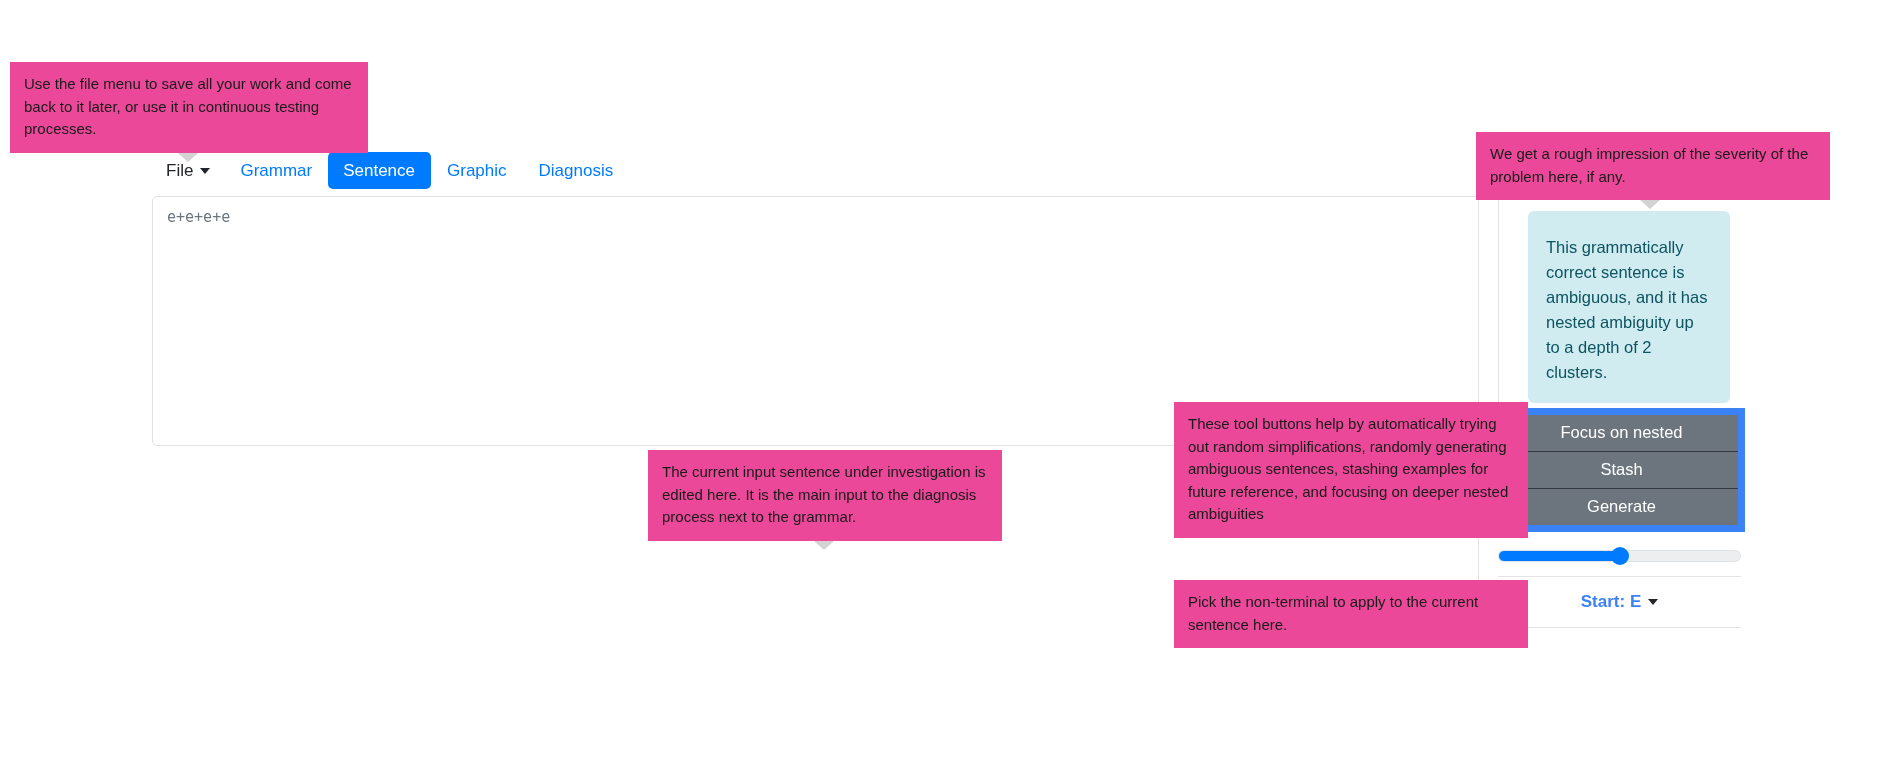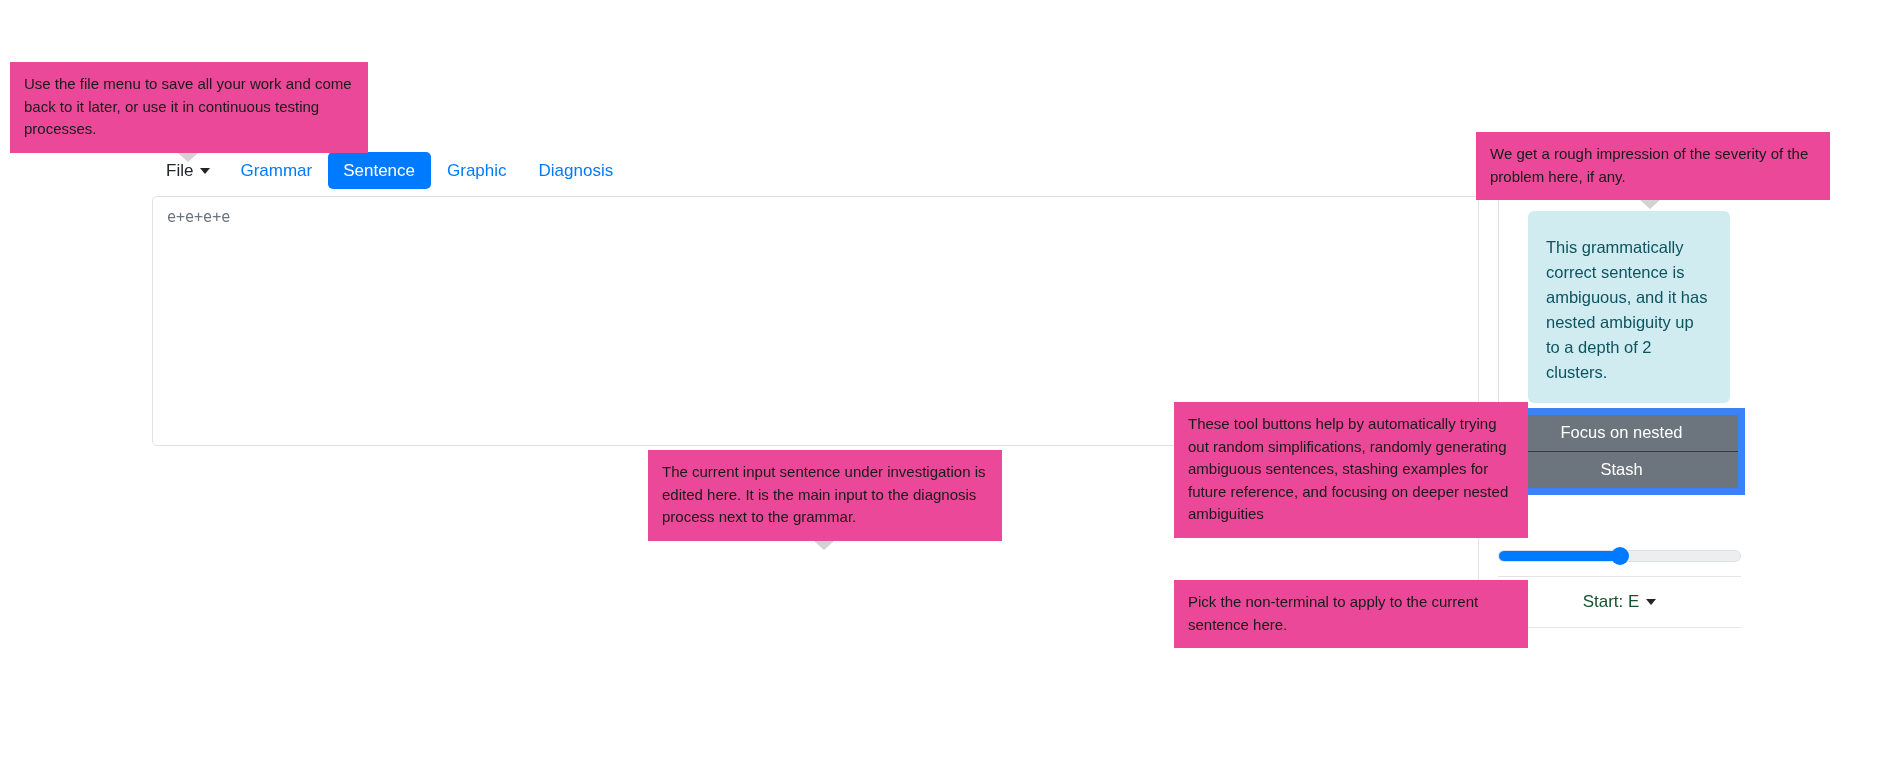--- a/index.html
+++ b/index.html
@@ -216,21 +216,22 @@
     border-top: 1px solid #e4e4e4;
     border-bottom: 1px solid #e4e4e4;
     box-sizing: border-box;
     display: flex;
     align-items: center;
     justify-content: center;
     cursor: pointer;
   }
   #start-select-row .label {
     font-size: 17px;
-    color: #14532d;
+    color: #3b82f6;
+    font-weight: bold;
   }
 </style>
 <style>#depth-slider::-webkit-slider-runnable-track{background:linear-gradient(to right,#007bff 0%,#007bff 50%,#eceef0 50%,#eceef0 100%);}</style></head>
 <body>
 
 <div class="callout" id="callout-file" style="left:10px; top:62px; width:358px;">
   <span>Use the file menu to save all your work and come back to it later, or use it in continuous testing processes.</span>
   <span class="arrow-down" style="left:168px;"></span>
 </div>
 
@@ -275,20 +276,21 @@
 
 <aside id="right-rail">
 
   <div id="diagnosis-card">
     <span>This grammatically correct sentence is ambiguous, and it has nested ambiguity up to a depth of 2 clusters.</span>
   </div>
 
   <div id="tool-buttons">
     <button class="tool-button">Focus on nested</button>
     <button class="tool-button">Stash</button>
+    <button class="tool-button">Generate</button>
   </div>
 
   <div id="depth-slider-wrap">
     <input type="range" id="depth-slider" value="50" style="--pct: 50%;">
   </div>
 
   <div id="start-select-row">
     <span class="label">Start: E</span>
     <span class="caret"></span>
   </div>

